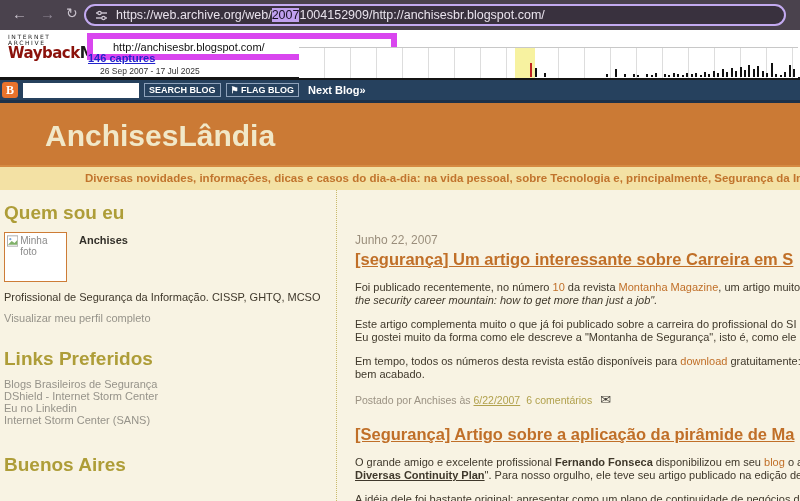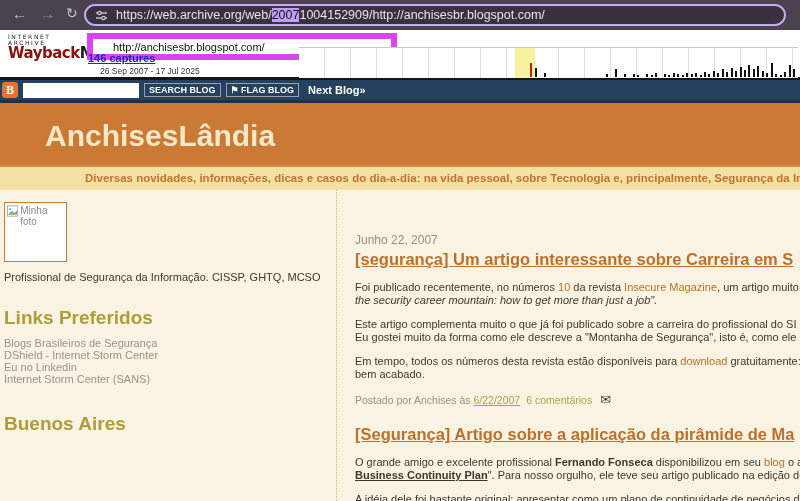--- a/index.html
+++ b/index.html
@@ -58,21 +58,21 @@
            background:#f3e1a4;border-top:2px solid #d68a41;
            font-size:11.5px;font-weight:bold;color:#c1742d;line-height:23px;
            padding-left:85px;white-space:nowrap;overflow:hidden;}
 
   
   .divider{position:absolute;left:336px;top:190px;bottom:0;border-left:1px dotted #c9b96a;}
 
   .sidebar{position:absolute;left:0;top:190px;width:330px;padding:12px 0 0 4px;box-sizing:border-box;}
   .side-head{font-size:19px;font-weight:bold;color:#ae9d38;margin:0 0 8px 0;}
   .profile-row{display:flex;gap:12px;margin-bottom:9px;}
-  .photo-box{width:63px;height:60px;border:1px solid #cd7c36;background:#fff;box-sizing:border-box;
+  .photo-box{width:63px;height:50px;border:1px solid #cd7c36;background:#fff;box-sizing:border-box;
              padding:2px;display:flex;align-items:flex-start;gap:2px;}
   .broken-label{font-size:10px;color:#8a8a8a;}
   .side-author{font-size:11px;font-weight:bold;color:#33302a;padding-top:2px;}
   .side-desc{font-size:11px;color:#3f382b;margin:3px 0 9px 0;}
   .side-profile-link{font-size:11px;color:#96938a;cursor:pointer;}
   .side-links-block{margin-top:24px;}
   .side-link{font-size:11px;color:#96938a;line-height:12px;cursor:pointer;}
   .side-photos-block{margin-top:28px;}
 
   .main-col{position:absolute;left:355px;top:190px;width:600px;padding-top:43px;}
@@ -176,31 +176,34 @@
   <div class="blogger-edge"></div>
 
   <div class="blog-header">
     <div class="blog-title">AnchisesLândia</div>
   </div>
   <div class="tagline">Diversas novidades, informações, dicas e casos do dia-a-dia: na vida pessoal, sobre Tecnologia e, principalmente, Segurança da Informação</div>
 
   <div class="divider"></div>
 
   <div class="sidebar">
+    <div class="side-head">Quem sou eu</div>
     <div class="profile-row">
       <div class="photo-box">
         <svg width="12" height="12" viewBox="0 0 12 12">
             <rect x="0.5" y="0.5" width="11" height="11" fill="#fff" stroke="#aaa"></rect>
             <circle cx="3.5" cy="4" r="1.2" fill="#7aa7d6"></circle>
             <path d="M1 10 L5 6 L8 8 L11 5 L11 10 Z" fill="#7fb069"></path>
           </svg>
         <span class="broken-label">Minha foto</span>
       </div>
+      <div class="side-author">Anchises</div>
     </div>
     <div class="side-desc">Profissional de Segurança da Informação. CISSP, GHTQ, MCSO</div>
+    <div class="side-profile-link">Visualizar meu perfil completo</div>
 
     <div class="side-links-block">
       <div class="side-head">Links Preferidos</div>
       <div>
           <div class="side-link">Blogs Brasileiros de Segurança</div>
           <div class="side-link">DShield - Internet Storm Center</div>
           <div class="side-link">Eu no Linkedin</div>
           <div class="side-link">Internet Storm Center (SANS)</div>
         </div>
     </div>
@@ -209,36 +212,36 @@
       <div class="side-head">Buenos Aires</div>
 
     </div>
   </div>
 
   <div class="main-col">
     <div>
         <div class="post-date">Junho 22, 2007</div>
         <a class="post-title">[segurança] Um artigo interessante sobre Carreira em S</a>
         <div class="para">
-          <div class="line"><span class="seg-plain">Foi publicado recentemente, no números </span><a class="seg-link">10</a><span class="seg-plain"> da revista </span><a class="seg-link">Insecure Magazine</a><span class="seg-plain">, um artigo muito interessante</span></div>
+          <div class="line"><span class="seg-plain">Foi publicado recentemente, no número </span><a class="seg-link">10</a><span class="seg-plain"> da revista </span><a class="seg-link">Montanha Magazine</a><span class="seg-plain">, um artigo muito interessante</span></div>
           <div class="line"><span class="seg-italic">the security career mountain: how to get more than just a job".</span></div>
         </div>
         <div class="para">
           <div class="line"><span class="seg-plain">Este artigo complementa muito o que já foi publicado sobre a carreira do profissional do SI (em especia</span></div>
           <div class="line"><span class="seg-plain">Eu gostei muito da forma como ele descreve a "Montanha de Segurança", isto é, como ele posiciona o c</span></div>
         </div>
         <div class="para">
           <div class="line"><span class="seg-plain">Em tempo, todos os números desta revista estão disponíveis para </span><a class="seg-link">download</a><span class="seg-plain"> gratuitamente: um materia</span></div>
           <div class="line"><span class="seg-plain">bem acabado.</span></div>
         </div>
         <div class="post-footer"><span>Postado por Anchises às </span><a class="footer-date">6/22/2007</a><a class="footer-comments">6 comentários</a><span class="envelope">✉</span></div>
         <a class="post-title">[Segurança] Artigo sobre a aplicação da pirâmide de Ma</a>
         <div class="para">
           <div class="line"><span class="seg-plain">O grande amigo e excelente profissional </span><span class="seg-bold">Fernando Fonseca</span><span class="seg-plain"> disponibilizou em seu </span><a class="seg-link">blog</a><span class="seg-plain"> o artigo que esc</span></div>
-          <div class="line"><a class="seg-boldlink">Business Continuity Plan</a><span class="seg-plain">". Para nosso orgulho, ele teve seu artigo publicado na edição de Maio da revi</span></div>
+          <div class="line"><a class="seg-boldlink">Diversas Continuity Plan</a><span class="seg-plain">". Para nosso orgulho, ele teve seu artigo publicado na edição de Maio da revi</span></div>
         </div>
         <div class="para">
           <div class="line"><span class="seg-plain">A idéia dele foi bastante original: apresentar como um plano de continuidade de negócios deve se preo</span></div>
         </div>
       </div>
   </div>
 
 </div>
 
 </body></html>

